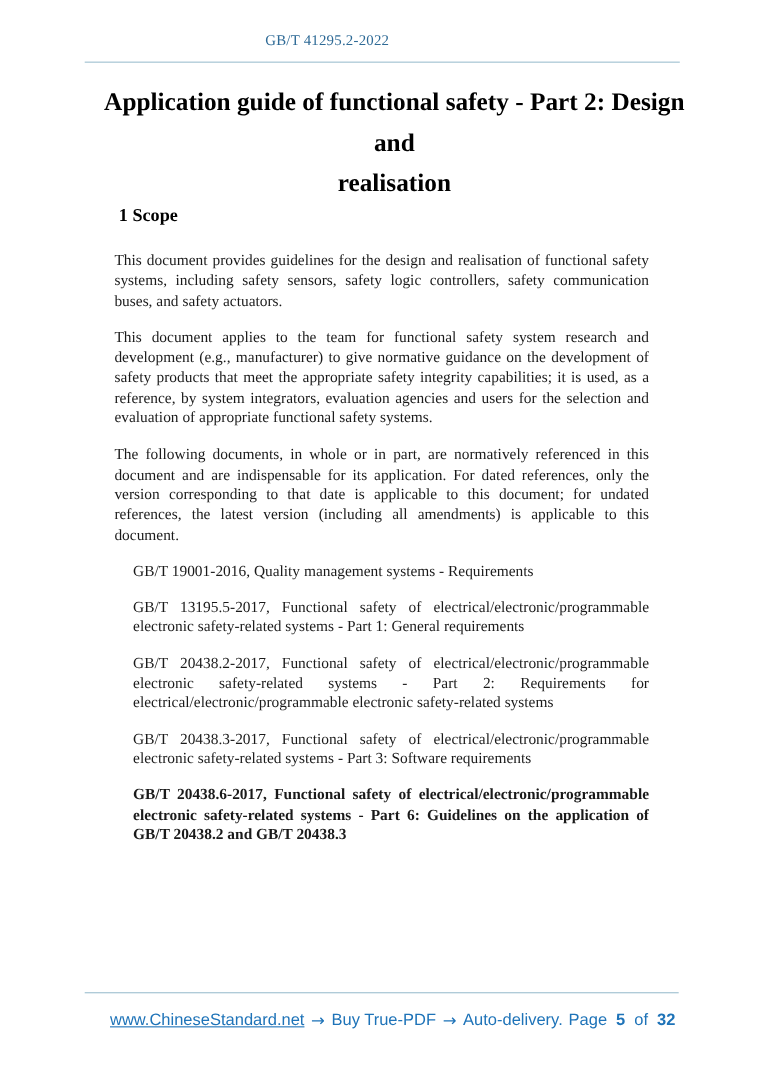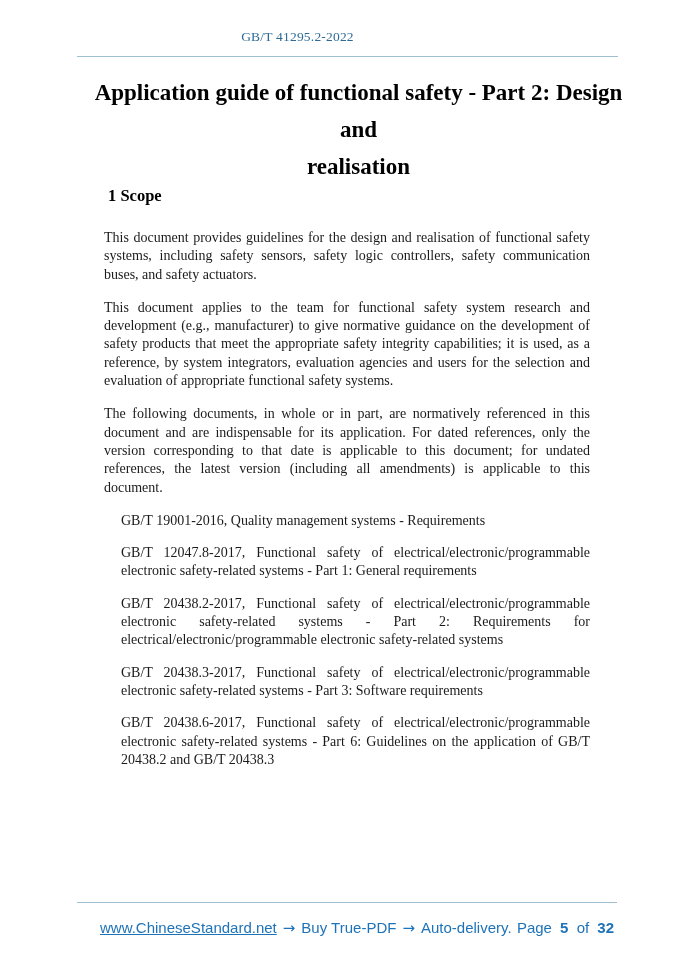--- a/index.html
+++ b/index.html
@@ -72,20 +72,21 @@
     line-height: 18.3px;
     text-align: justify;
     margin: 0 0 15px 0;
   }
   .ref-para {
     padding-left: 17px;
     margin-bottom: 14px;
   }
   .content p:last-child {
     margin-bottom: 17px;
+    font-weight: bold;
   }
 
   
   .footer {
     position: absolute;
     top: 902px;
     left: 77px;
     width: 540px;
     border-top: 1px solid var(--rule-blue, #9DBFCF);
     padding-top: 16px;
@@ -139,21 +140,21 @@
 
     <p class="body-para">This document provides guidelines for the design and realisation of functional safety systems, including safety sensors, safety logic controllers, safety communication buses, and safety actuators.</p>
 
     <p class="body-para">This document applies to the team for functional safety system research and development (e.g., manufacturer) to give normative guidance on the development of safety products that meet the appropriate safety integrity capabilities; it is used, as a reference, by system integrators, evaluation agencies and users for the selection and evaluation of appropriate functional safety systems.</p>
 
 
     <p class="body-para">The following documents, in whole or in part, are normatively referenced in this document and are indispensable for its application. For dated references, only the version corresponding to that date is applicable to this document; for undated references, the latest version (including all amendments) is applicable to this document.</p>
 
     <p class="body-para ref-para">GB/T 19001-2016, Quality management systems - Requirements</p>
 
-    <p class="body-para ref-para">GB/T 12047.8-2017, Functional safety of electrical/electronic/programmable electronic safety-related systems - Part 1: General requirements</p>
+    <p class="body-para ref-para">GB/T 13195.5-2017, Functional safety of electrical/electronic/programmable electronic safety-related systems - Part 1: General requirements</p>
 
     <p class="body-para ref-para">GB/T 20438.2-2017, Functional safety of electrical/electronic/programmable electronic safety-related systems - Part 2: Requirements for electrical/electronic/programmable electronic safety-related systems</p>
 
     <p class="body-para ref-para">GB/T 20438.3-2017, Functional safety of electrical/electronic/programmable electronic safety-related systems - Part 3: Software requirements</p>
 
 
     <p class="body-para ref-para">GB/T 20438.6-2017, Functional safety of electrical/electronic/programmable electronic safety-related systems - Part 6: Guidelines on the application of GB/T 20438.2 and GB/T 20438.3</p>
 
   </div>
 

